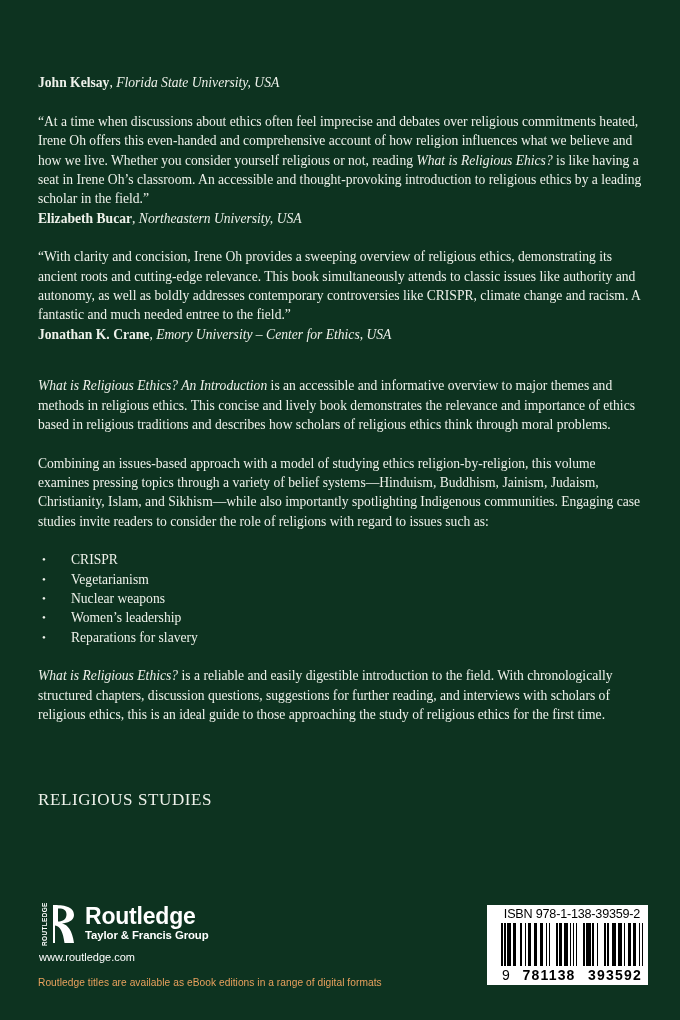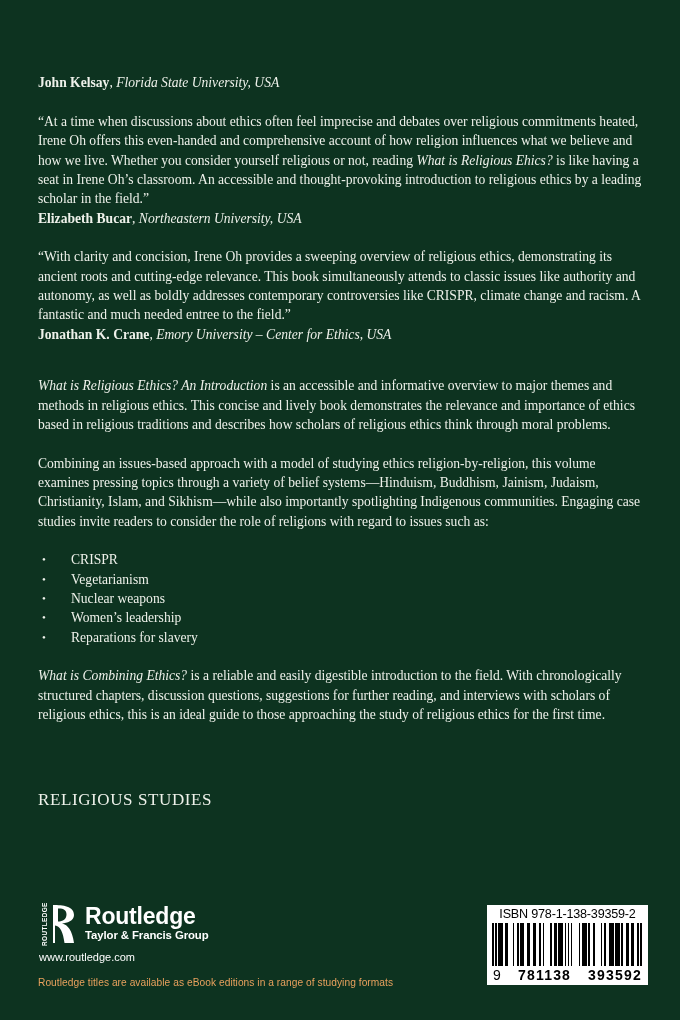--- a/index.html
+++ b/index.html
@@ -169,21 +169,21 @@
   }
   .informa b { font-weight: bold; }
   .barcode-box {
     position: absolute;
     left: 487px;
     top: 12px;
     width: 161px;
     height: 80px;
     background: #ffffff;
     box-sizing: border-box;
-    padding: 2px 5px 2px 5px;
+    padding: 2px 5px 2px 14px;
   }
   .isbn-text {
     font-family: "Liberation Sans", sans-serif;
     font-size: 12.6px;
     color: #000000;
     letter-spacing: -0.2px;
     text-align: center;
     line-height: 15px;
     white-space: nowrap;
   }
@@ -242,21 +242,21 @@
 
     <ul class="bulletlist">
       <li><span class="bullet">•</span><span>CRISPR</span></li>
       <li><span class="bullet">•</span><span>Vegetarianism</span></li>
       <li><span class="bullet">•</span><span>Nuclear weapons</span></li>
       <li><span class="bullet">•</span><span>Women’s leadership</span></li>
       <li><span class="bullet">•</span><span>Reparations for slavery</span></li>
     </ul>
 
     <p class="para">
-      <span class="ital">What is Combining Ethics?</span><span> is a reliable and easily digestible introduction to the field. With chronologically structured chapters, discussion questions, suggestions for further reading, and interviews with scholars of religious ethics, this is an ideal guide to those approaching the study of religious ethics for the first time.</span>
+      <span class="ital">What is Religious Ethics?</span><span> is a reliable and easily digestible introduction to the field. With chronologically structured chapters, discussion questions, suggestions for further reading, and interviews with scholars of religious ethics, this is an ideal guide to those approaching the study of religious ethics for the first time.</span>
     </p>
 
     <div class="spacer-lg"></div>
 
 
     <div class="category">RELIGIOUS STUDIES</div>
 
   </div>
 
   <div class="footer">
@@ -270,21 +270,21 @@
           </svg>
         </div>
         <div class="logo-words">
           <div class="brand">Routledge</div>
           <div class="sub">Taylor &amp; Francis Group</div>
         </div>
       </div>
       <div class="logo-url">www.routledge.com</div>
     </div>
 
-    <div class="ebook-line">Routledge titles are available as eBook editions in a range of studying formats</div>
+    <div class="ebook-line">Routledge titles are available as eBook editions in a range of digital formats</div>
 
     <div class="informa">
       <span>an </span><b>informa</b><span> business</span>
     </div>
 
     <div class="barcode-box">
       <div class="isbn-text">ISBN 978-1-138-39359-2</div>
       <div class="bars" id="bars">
           <span style="width: 1.57895px;"></span>
           <span style="width: 1.57895px; background: transparent;"></span>

